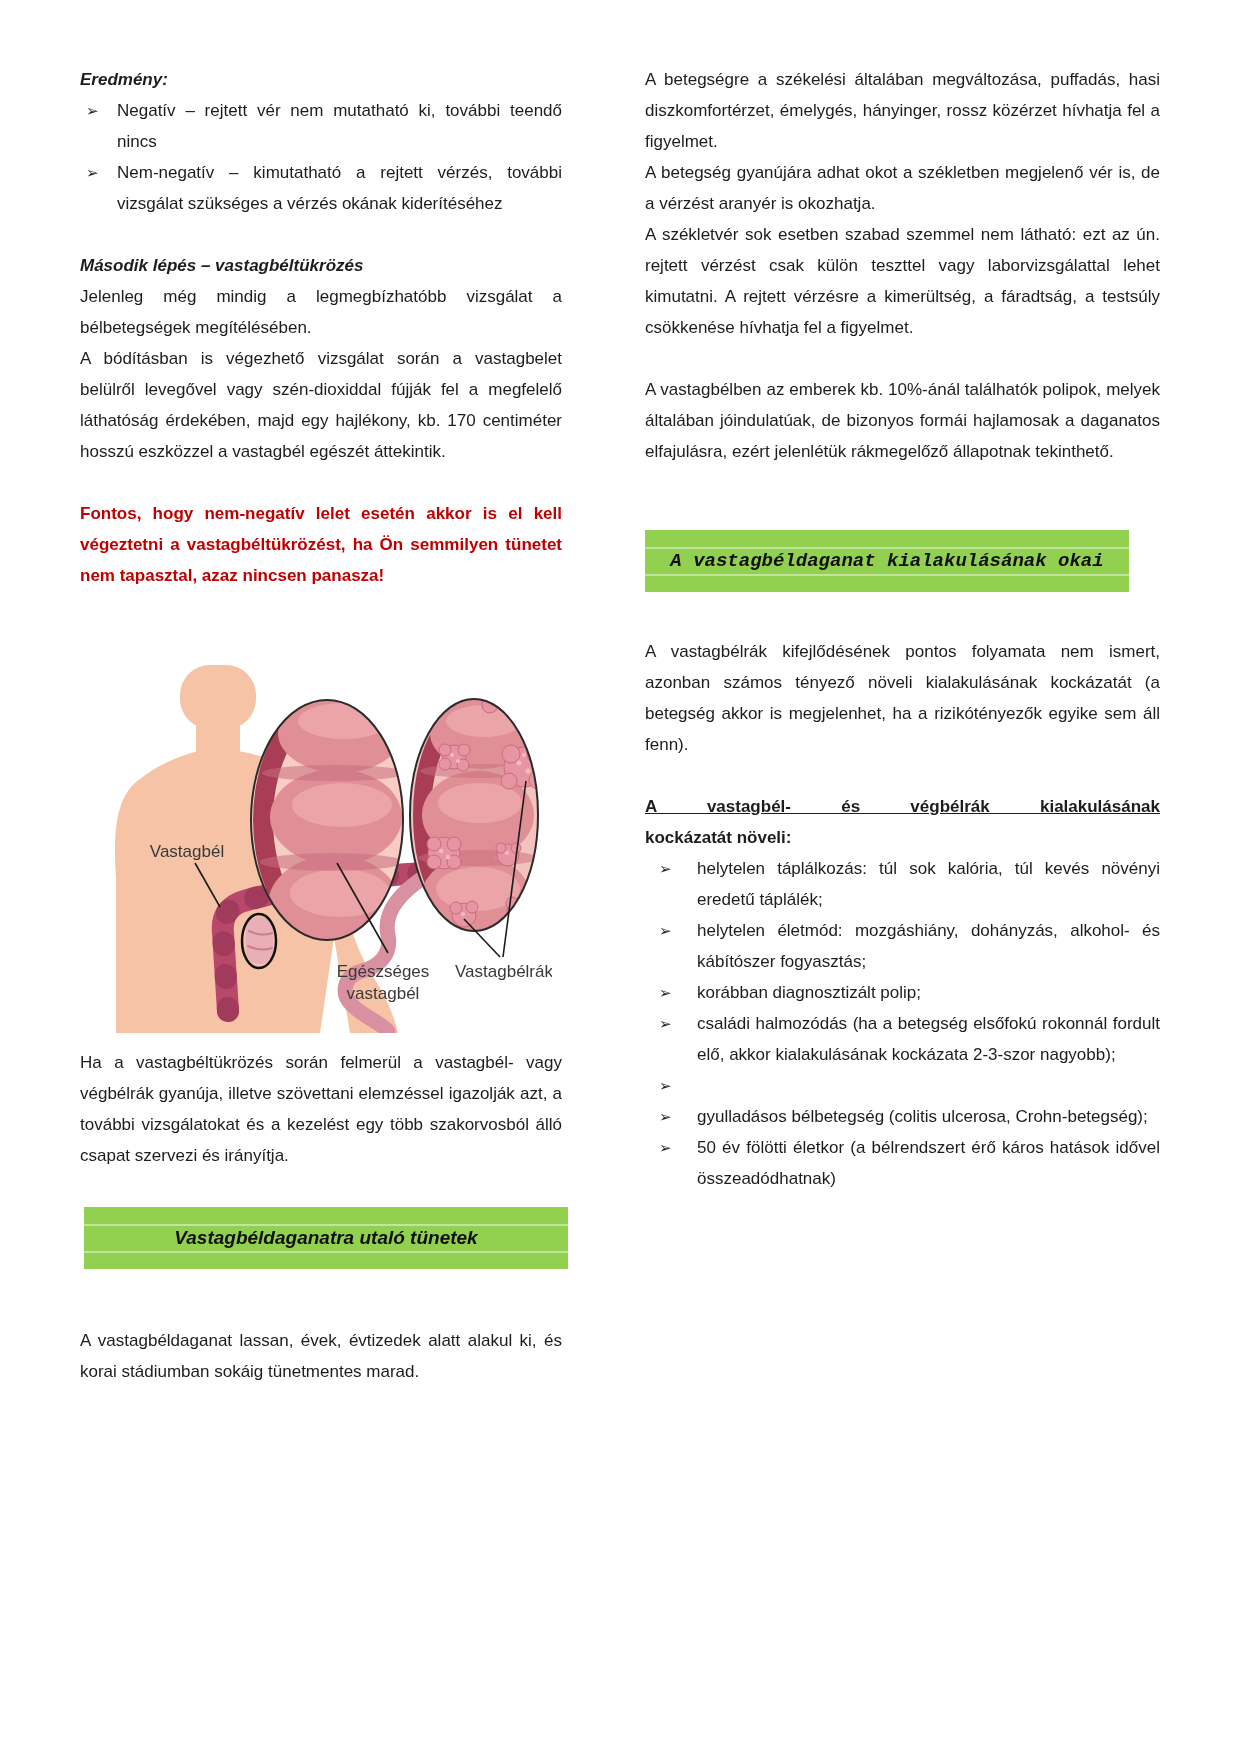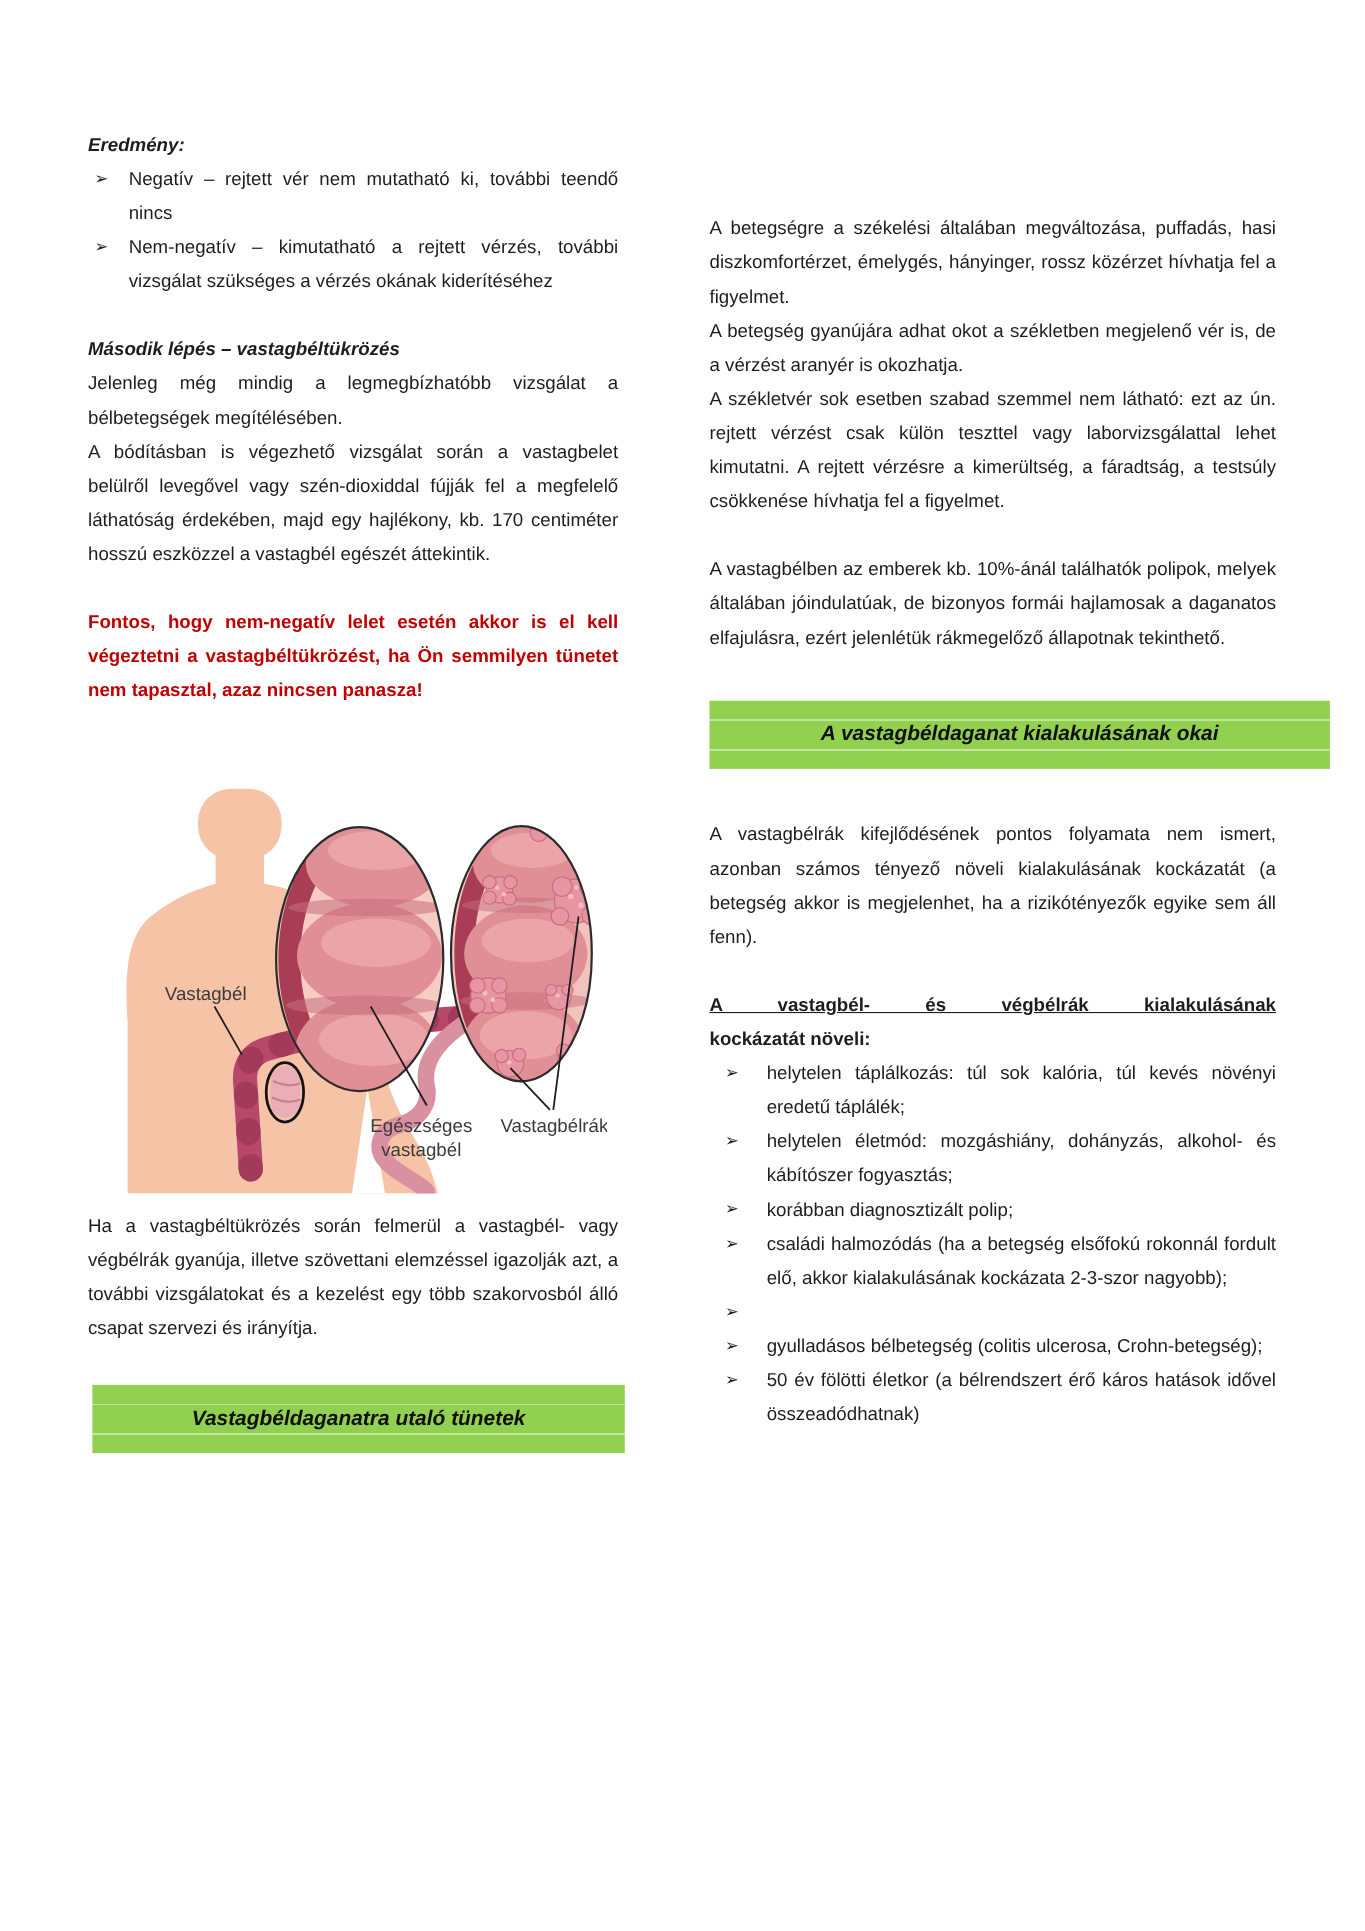--- a/index.html
+++ b/index.html
@@ -3,21 +3,21 @@
 <meta charset="utf-8">
 <style>
   :root { --green:#92d050; --red:#c00000; }
   * { box-sizing:border-box; }
   html,body { margin:0; padding:0; }
   body {
     width:1241px; height:1755px; background:#ffffff;
     font-family:"Liberation Sans", sans-serif; color:#1d1d1d;
     overflow:hidden;
   }
-  .columns { display:flex; padding:116px 80px 0 80px; gap:83px;align-items:center; }
+  .columns { display:flex; padding:64px 80px 0 80px; gap:83px; }
   .col-left  { width:482px; flex:none; }
   .col-right { width:515px; flex:none; }
 
   p, h3, h4 { margin:0; font-size:17px; line-height:31px; font-weight:normal; }
   .p { text-align:justify; }
   .h-ital { font-weight:bold; font-style:italic; }
   .h-bold { font-weight:bold; }
   .red { color:var(--red); font-weight:bold; }
   .gap { margin-top:31px; }
 
@@ -31,21 +31,21 @@
     height:62px; display:flex; align-items:center; justify-content:center;
     font-weight:bold; font-style:italic; font-size:19px; color:#101010;
     background-image:linear-gradient(to bottom,
       var(--green) 0px, var(--green) 17px,
       #c3e49c 17px, #c3e49c 18.5px,
       var(--green) 18.5px, var(--green) 44px,
       #c3e49c 44px, #c3e49c 45.5px,
       var(--green) 45.5px, var(--green) 100%);
   }
   .banner-l { width:484px; margin:36px 0 56px 4px; }
-  .banner-r { width:564px; margin:42px 0 44px 0; }
+  .banner-r { width:484px; margin:63px 0 44px 0;font-family:Liberation Mono, monospace; }
 
   .jline { display:block; text-align:justify; text-align-last:justify;text-decoration:underline; }
   .illus { display:block; margin:24px 0 14px 12px; }
   .illus text { font-family:"Liberation Sans", sans-serif; }
 </style>
 </head>
 <body>
 
 <div class="columns">
 
@@ -180,20 +180,21 @@
         <text x="291" y="362">Egészséges</text>
         <text x="291" y="384">vastagbél</text>
         <text x="412" y="362">Vastagbélrák</text>
       </g>
     </svg>
 
     <p class="p">Ha a vastagbéltükrözés során felmerül a vastagbél- vagy végbélrák gyanúja, illetve szövettani elemzéssel igazolják azt, a további vizsgálatokat és a kezelést egy több szakorvosból álló csapat szervezi és irányítja.</p>
 
     <div class="banner banner-l">Vastagbéldaganatra utaló tünetek</div>
 
+    <p class="p">A vastagbéldaganat lassan, évek, évtizedek alatt alakul ki, és korai stádiumban sokáig tünetmentes marad.</p>
   </div>
 
   <div class="col-right">
 
     <p class="p">A betegségre a székelési általában megváltozása, puffadás, hasi diszkomfortérzet, émelygés, hányinger, rossz közérzet hívhatja fel a figyelmet.</p>
     <p class="p">A betegség gyanújára adhat okot a székletben megjelenő vér is, de a vérzést aranyér is okozhatja.</p>
     <p class="p">A székletvér sok esetben szabad szemmel nem látható: ezt az ún. rejtett vérzést csak külön teszttel vagy laborvizsgálattal lehet kimutatni. A rejtett vérzésre a kimerültség, a fáradtság, a testsúly csökkenése hívhatja fel a figyelmet.</p>
     <p class="p gap">A vastagbélben az emberek kb. 10%-ánál találhatók polipok, melyek általában jóindulatúak, de bizonyos formái hajlamosak a daganatos elfajulásra, ezért jelenlétük rákmegelőző állapotnak tekinthető.</p>
 
     <div class="banner banner-r">A vastagbéldaganat kialakulásának okai</div>

